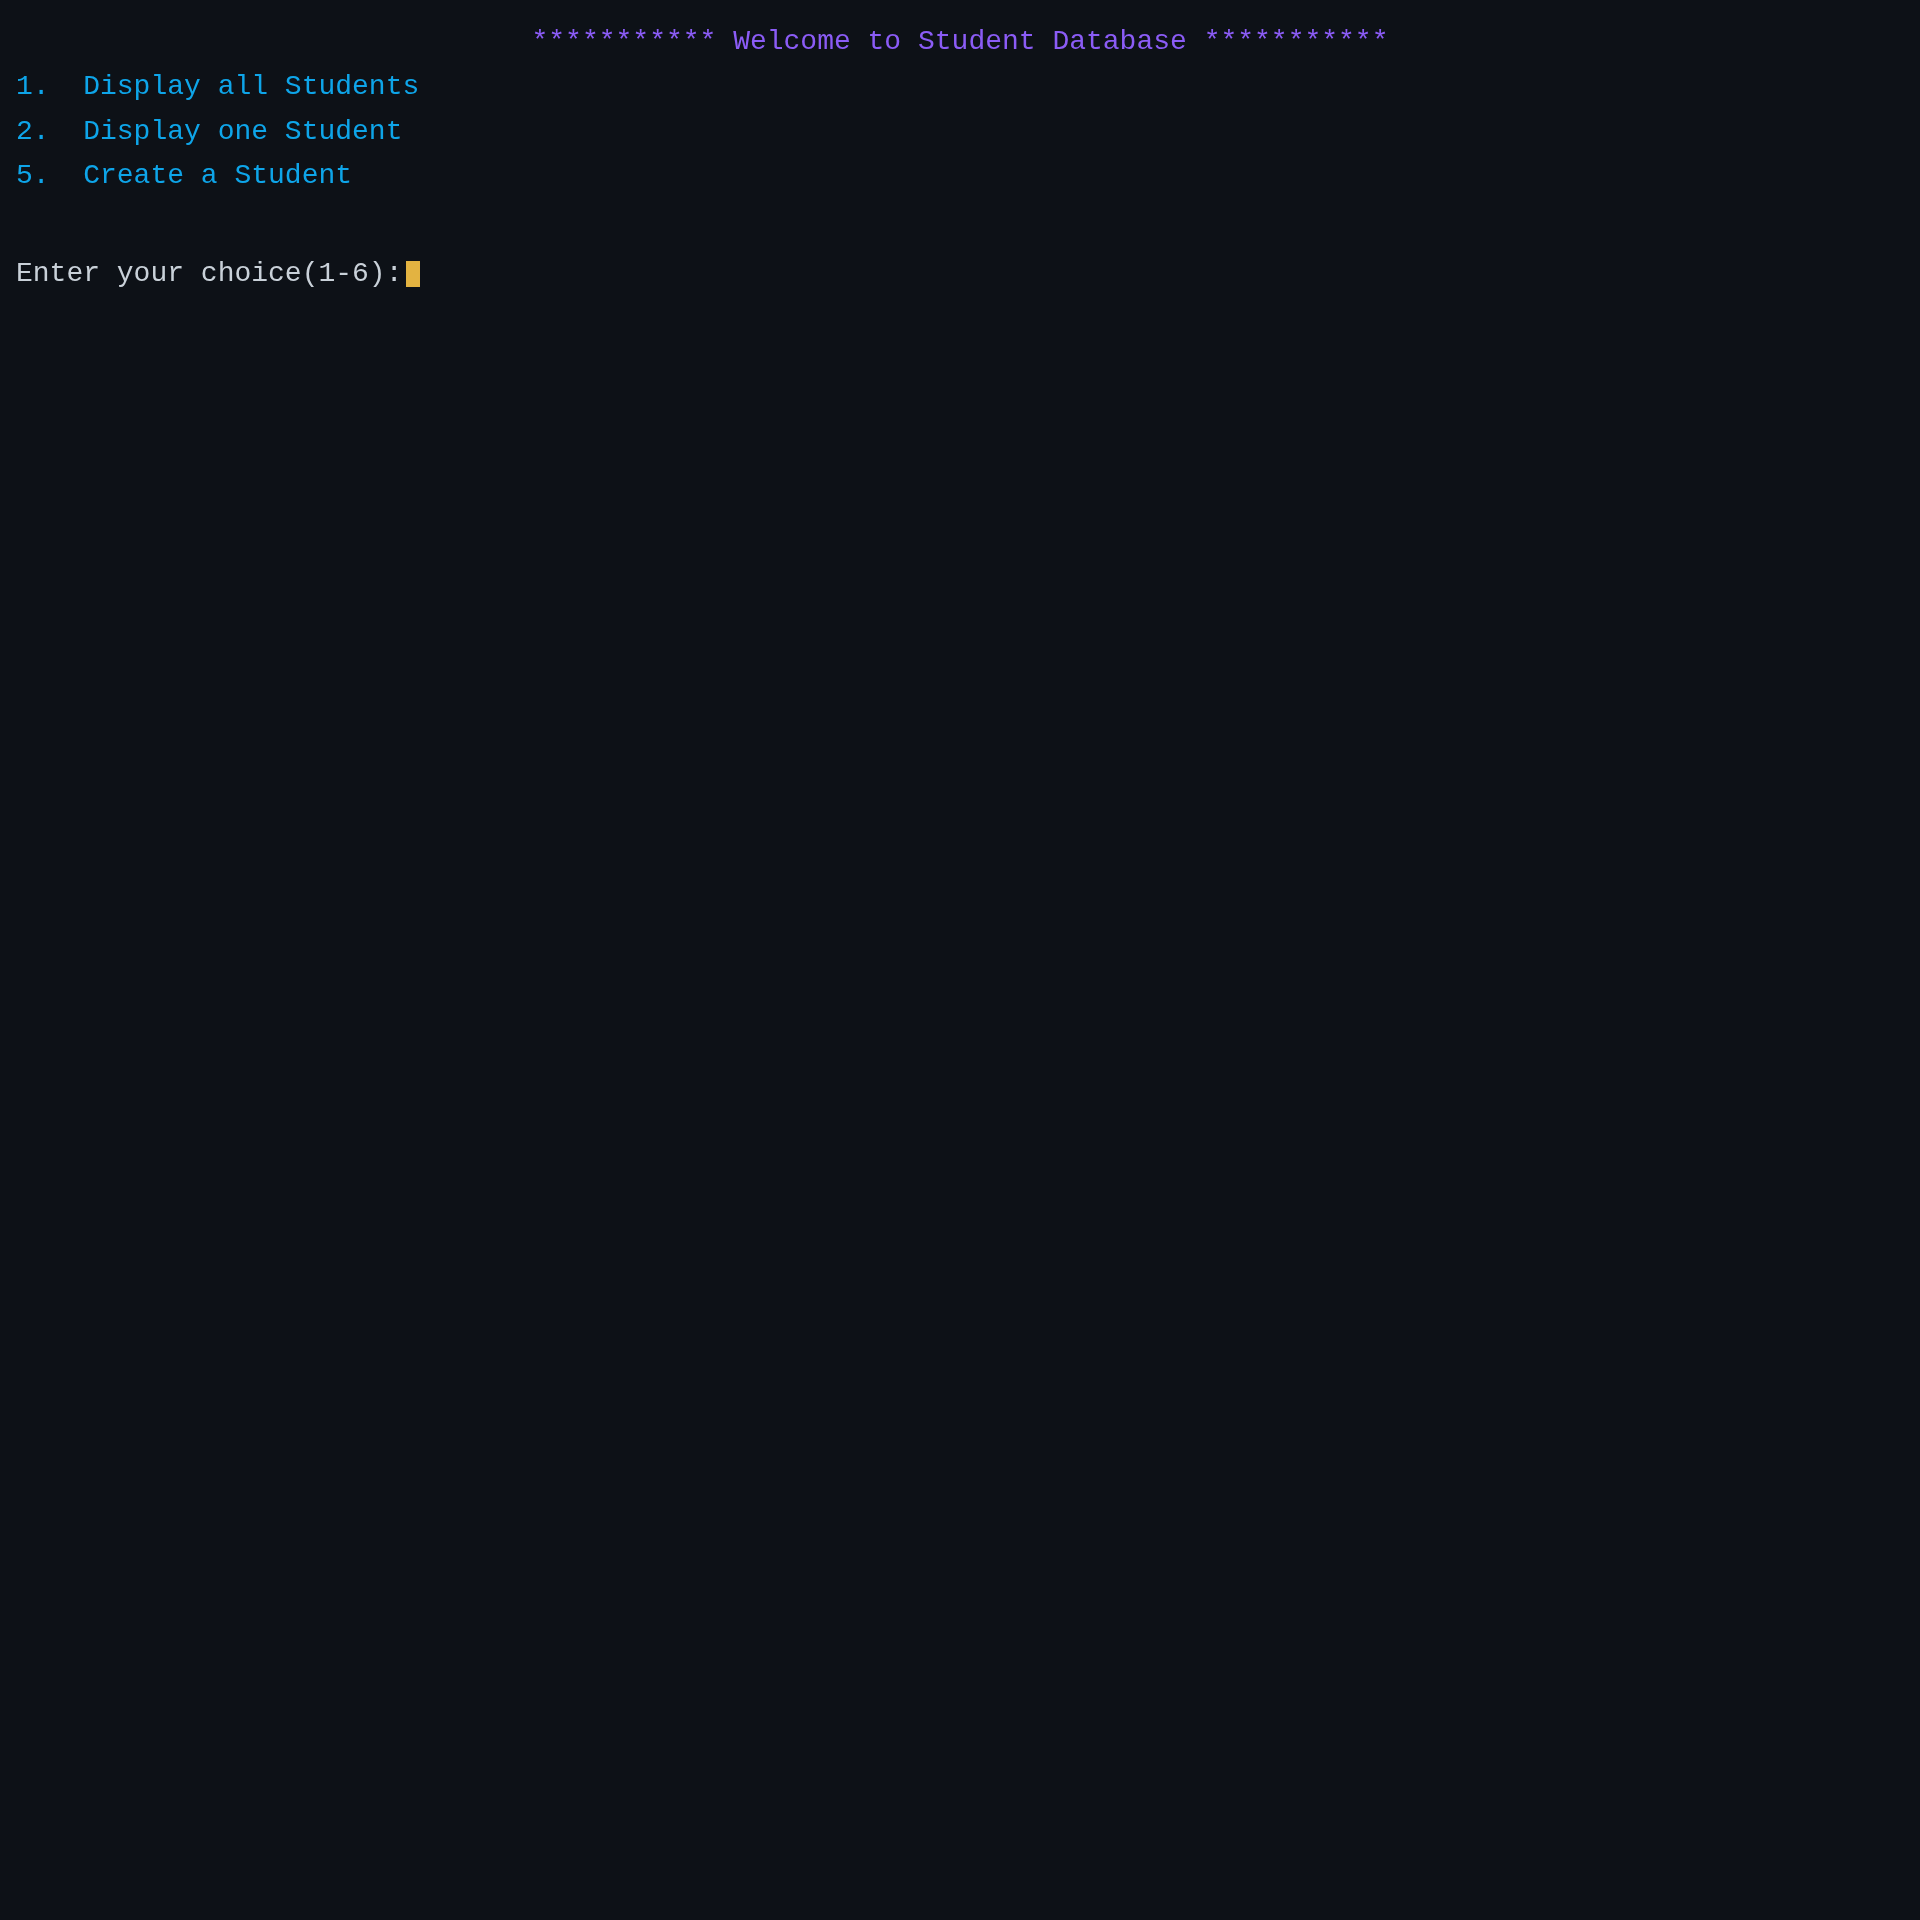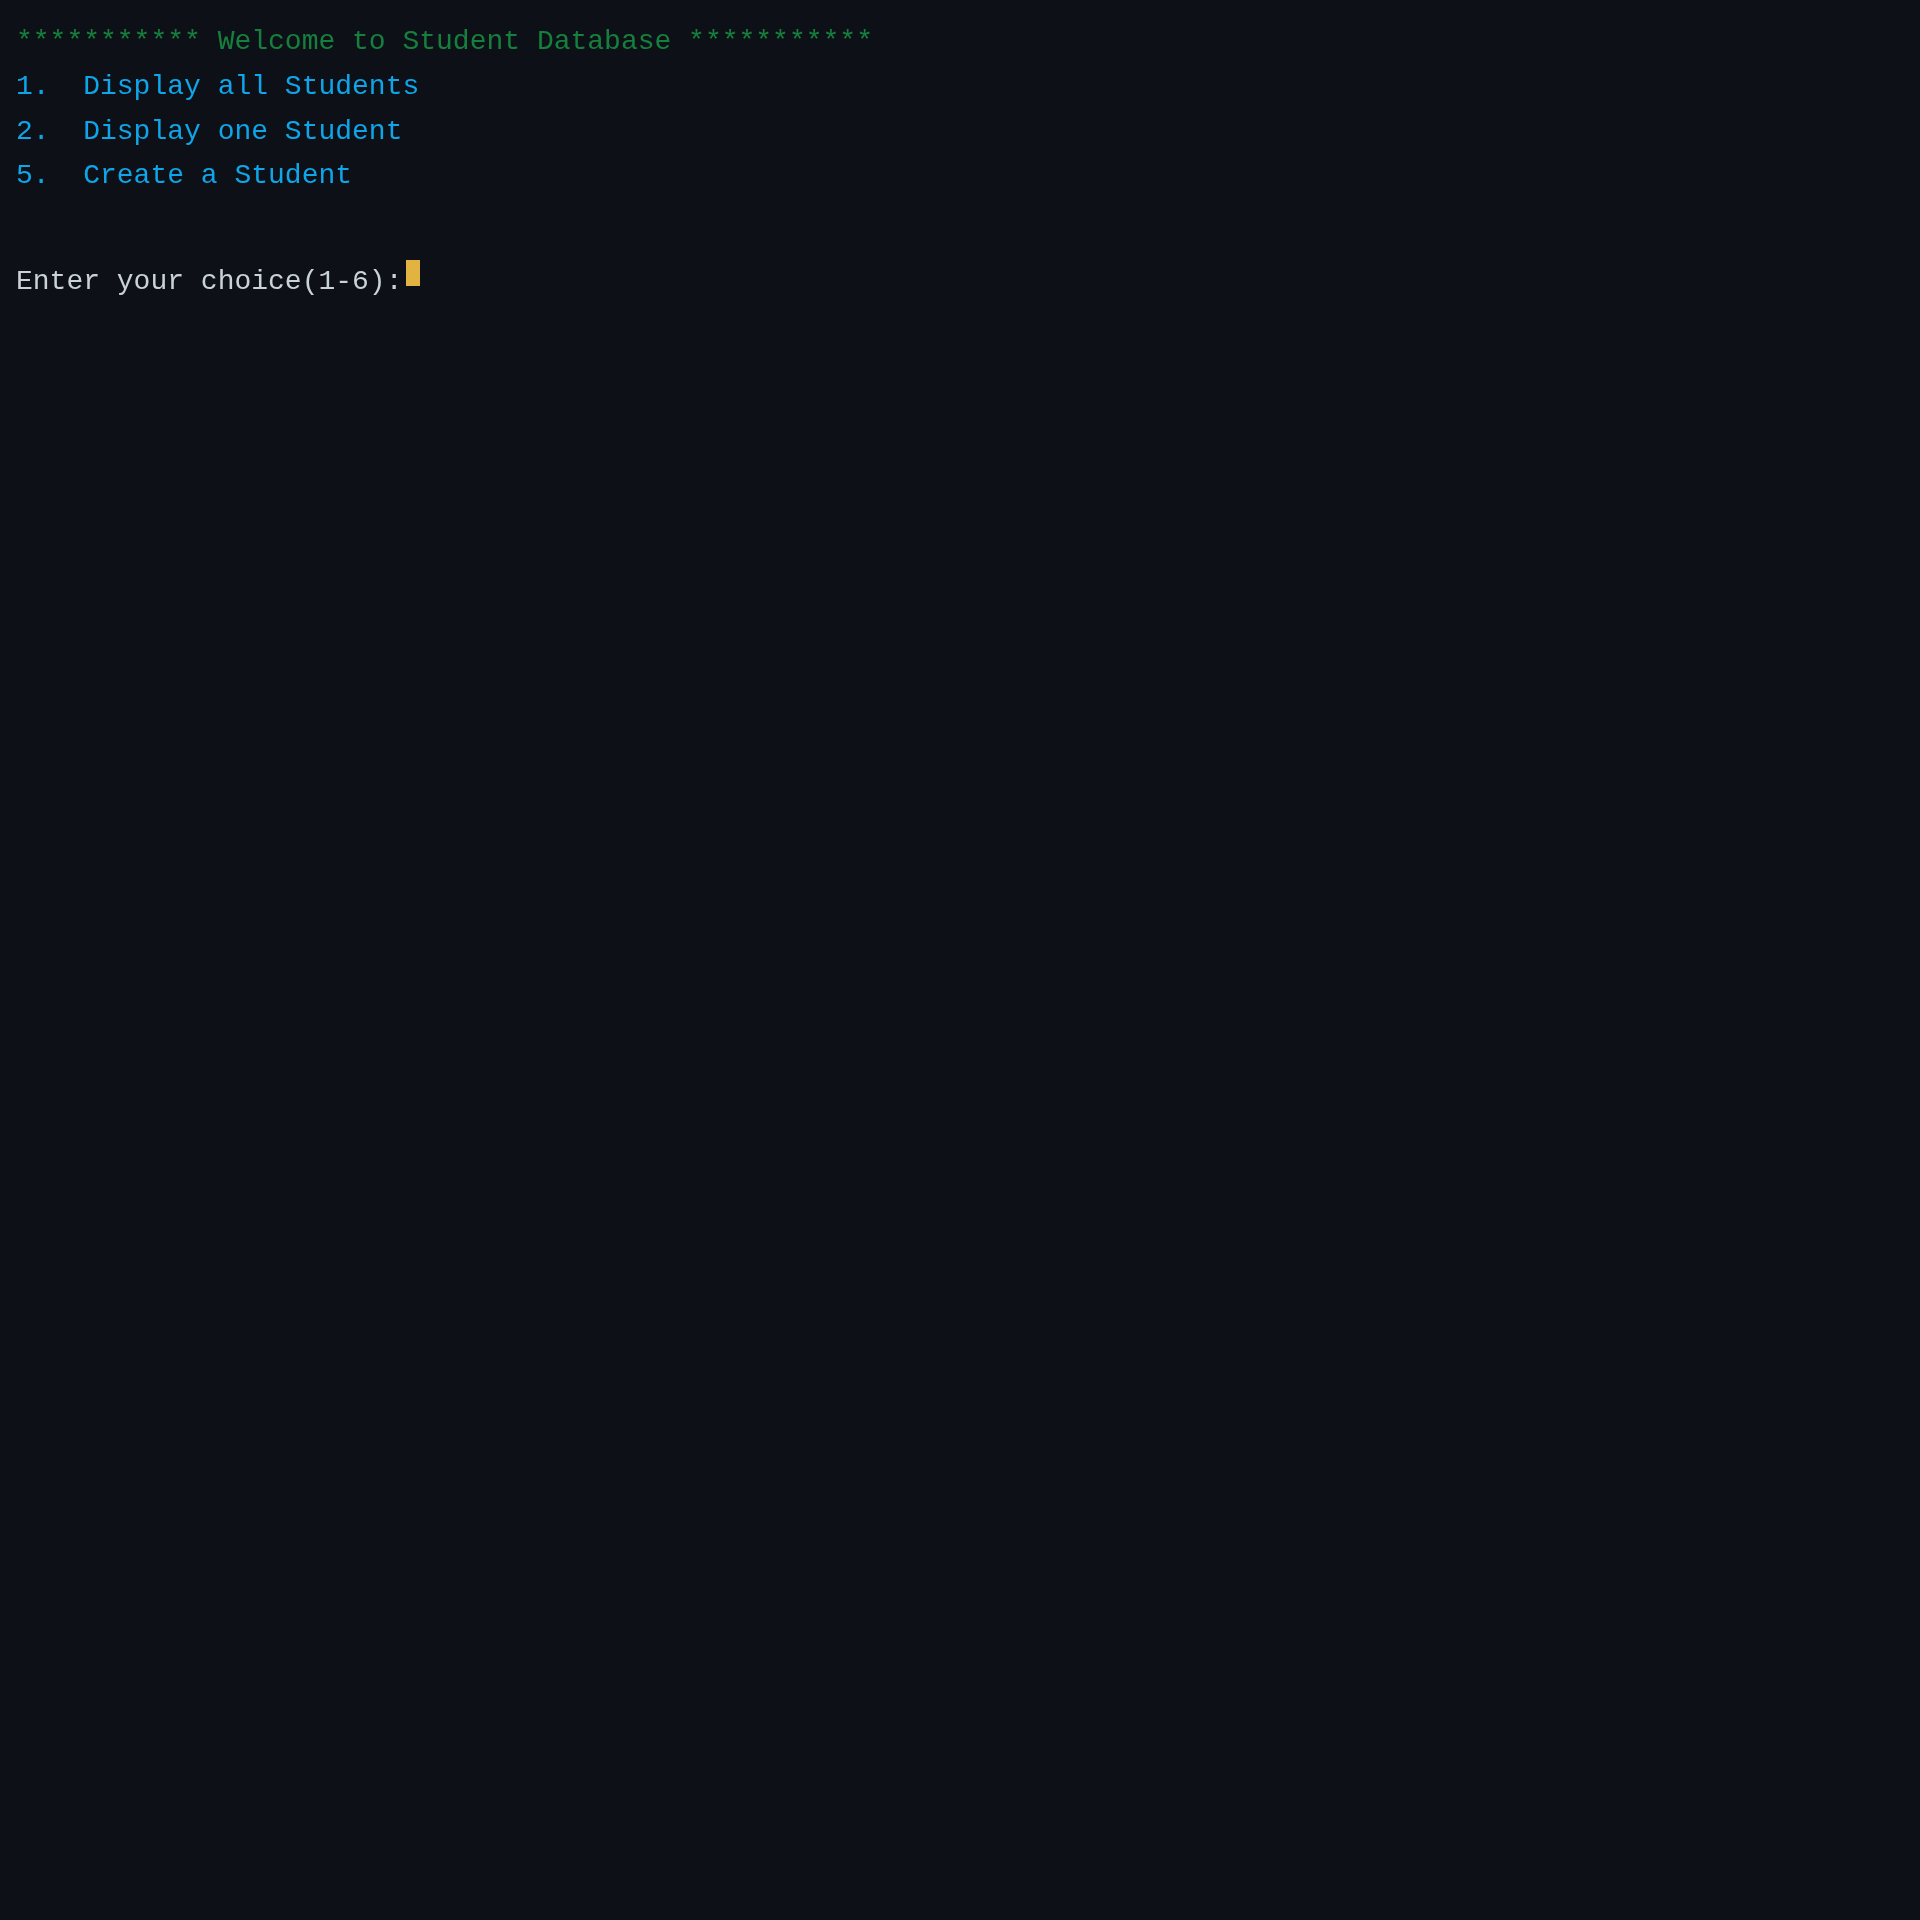--- a/index.html
+++ b/index.html
@@ -22,32 +22,33 @@
     .terminal-content {
       line-height: 1.6;
     }
 
     .line {
       white-space: pre;
       display: block;
     }
 
     .header-line {
-      color: #15803d;
+      color: #8b5cf6;
+      text-align: center;
     }
 
     .menu-line {
       color: #0ea5e9;
     }
 
     .prompt-line {
       color: #c9d1d9;
       display: flex;
-      align-items: flex-start;
-      margin-top: 16px;
+      align-items: center;
+      margin-top: 8px;
     }
 
     .cursor {
       display: inline-block;
       width: 14px;
       height: 26px;
       background-color: #e3b341;
       margin-left: 4px;
       vertical-align: middle;
     }

